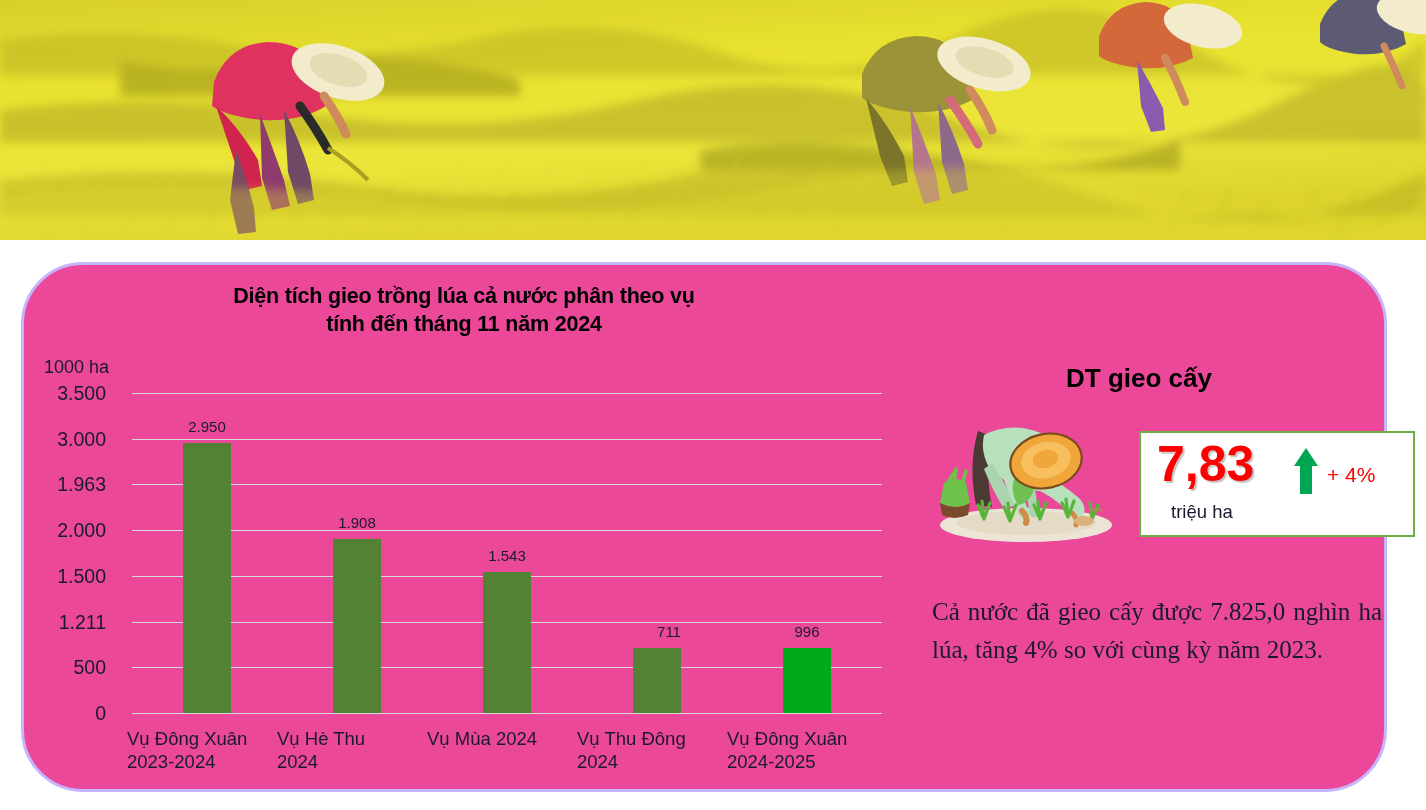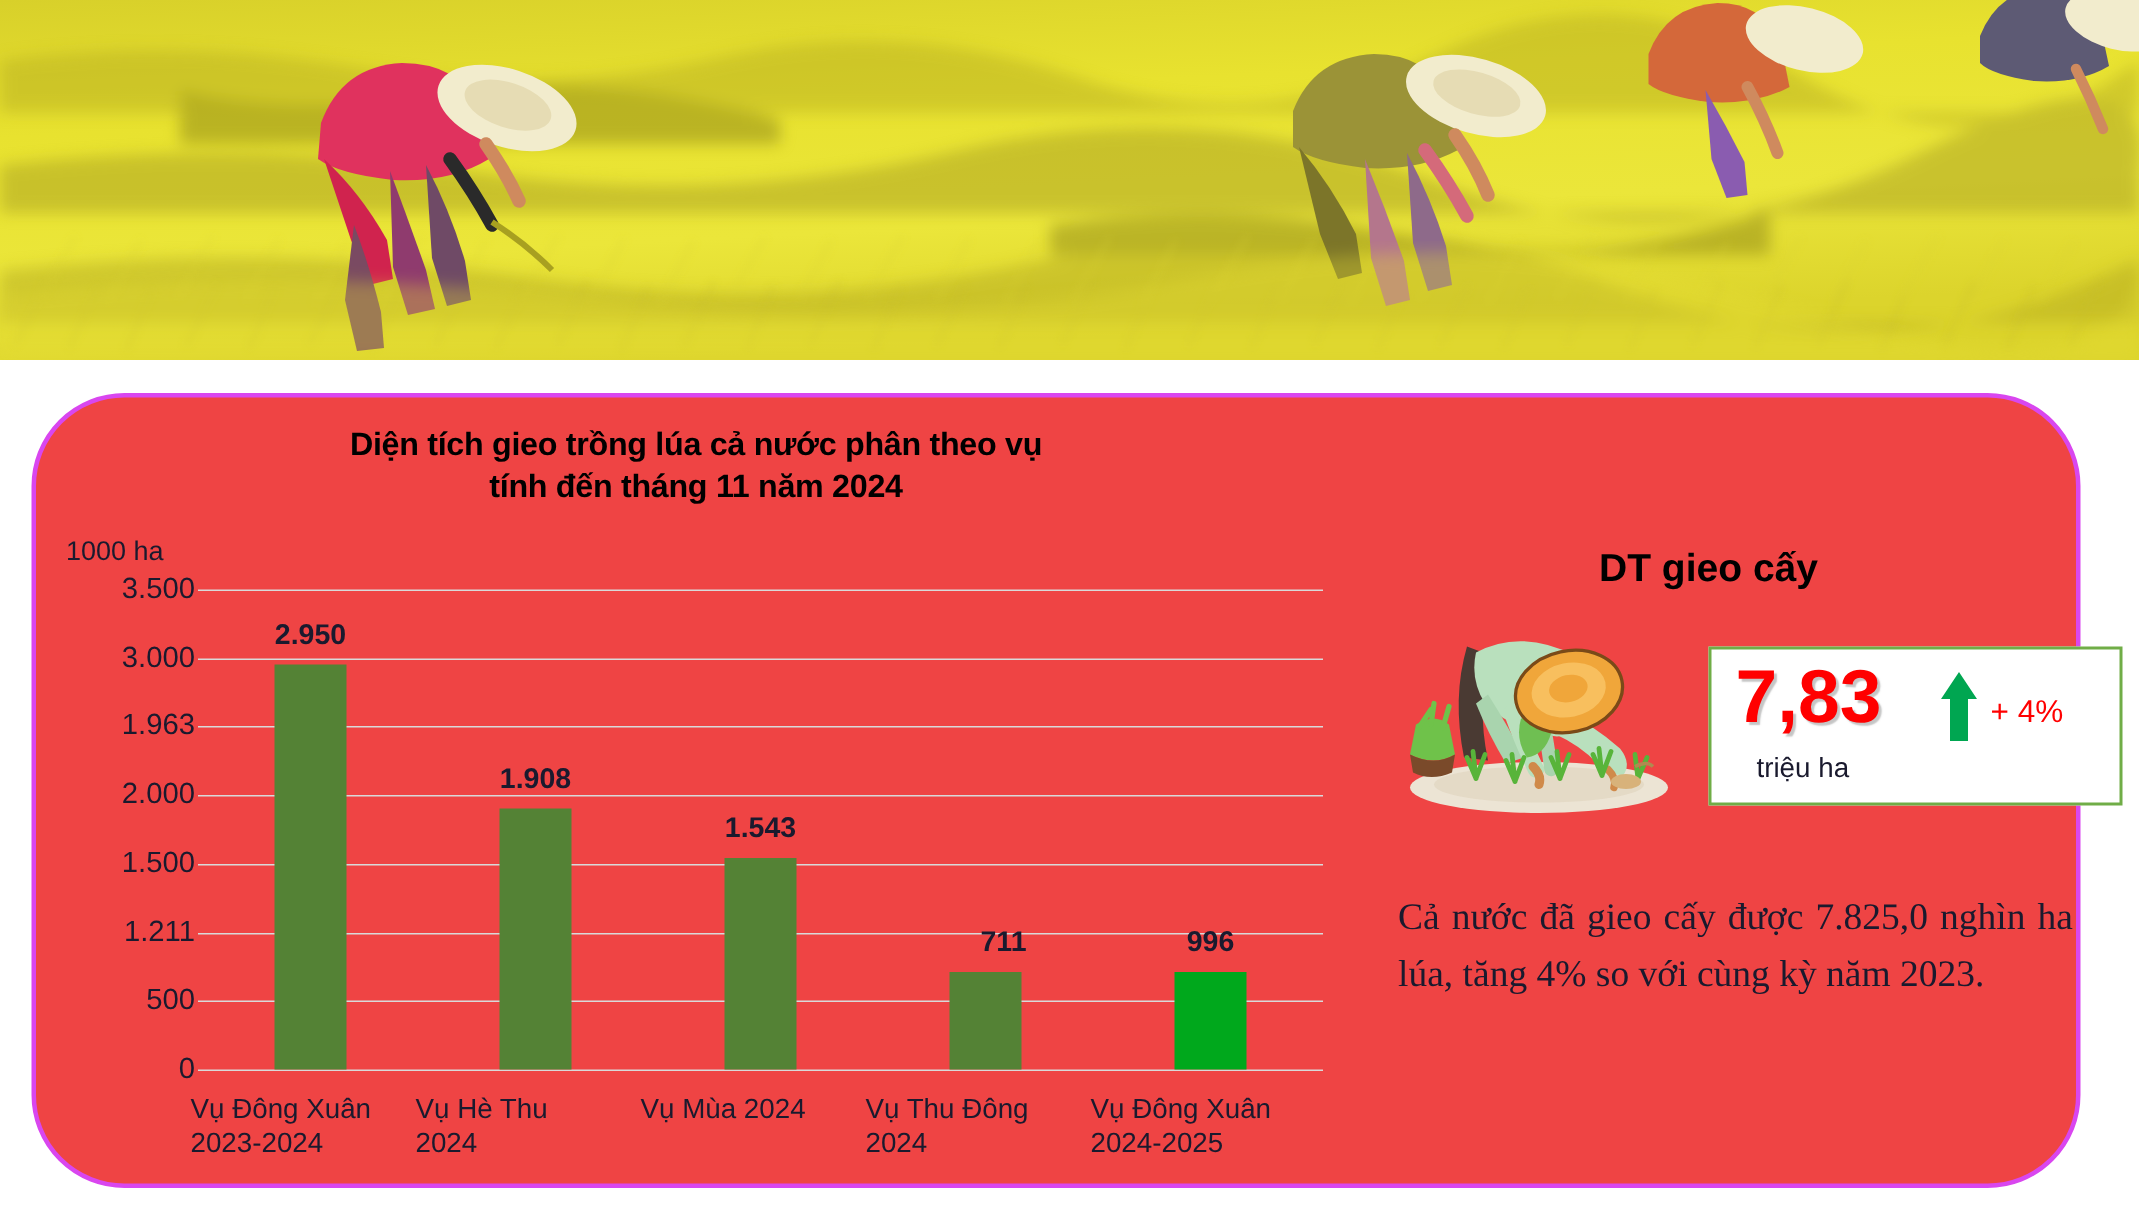--- a/index.html
+++ b/index.html
@@ -21,23 +21,23 @@
     overflow: hidden;
     background: #e8dd2a;
   }
   #photo-banner svg { display: block; width: 100%; height: 100%; }
 
   
   #content-frame {
     position: absolute;
     left: 21px; top: 262px;
     width: 1366px; height: 530px;
-    border: 3px solid #d946ef;
+    border: 3px solid #c4b5fd;
     border-radius: 62px;
-    background: #ef4444;
+    background: #ec4899;
   }
 
   
   #chart-block {
     position: absolute;
     left: 0px; top: 0px;
     width: 880px; height: 530px;
   }
 
   #chart-title {
@@ -69,21 +69,21 @@
   .gridline {
     position: absolute;
     left: 0; width: 100%;
     height: 1px;
     background: #d9d9d9;
   }
 
   .ytick {
     position: absolute;
     right: 100%;
-    margin-right: 2px;
+    margin-right: 26px;
     transform: translateY(-50%);
     font-size: 19.5px;
     color: #1a1a2e;
     white-space: nowrap;
   }
 
   .bar-slot {
     position: absolute;
     bottom: 0;
     height: 100%;
@@ -92,24 +92,23 @@
     position: absolute;
     bottom: 0;
     left: 50%;
     transform: translateX(-50%);
     width: 48px;
   }
   .bar-value {
     position: absolute;
     left: 50%;
     transform: translateX(-50%);
-    font-size: 19px;
+    font-size: 15px;
     color: #1a1a2e;
     white-space: nowrap;
-    font-weight: bold;
   }
   .cat-label {
     position: absolute;
     top: 100%;
     margin-top: 14px;
     left: 50%;
     transform: translateX(-50%);
     width: 160px;
     text-align: left;
     font-size: 18.5px;

